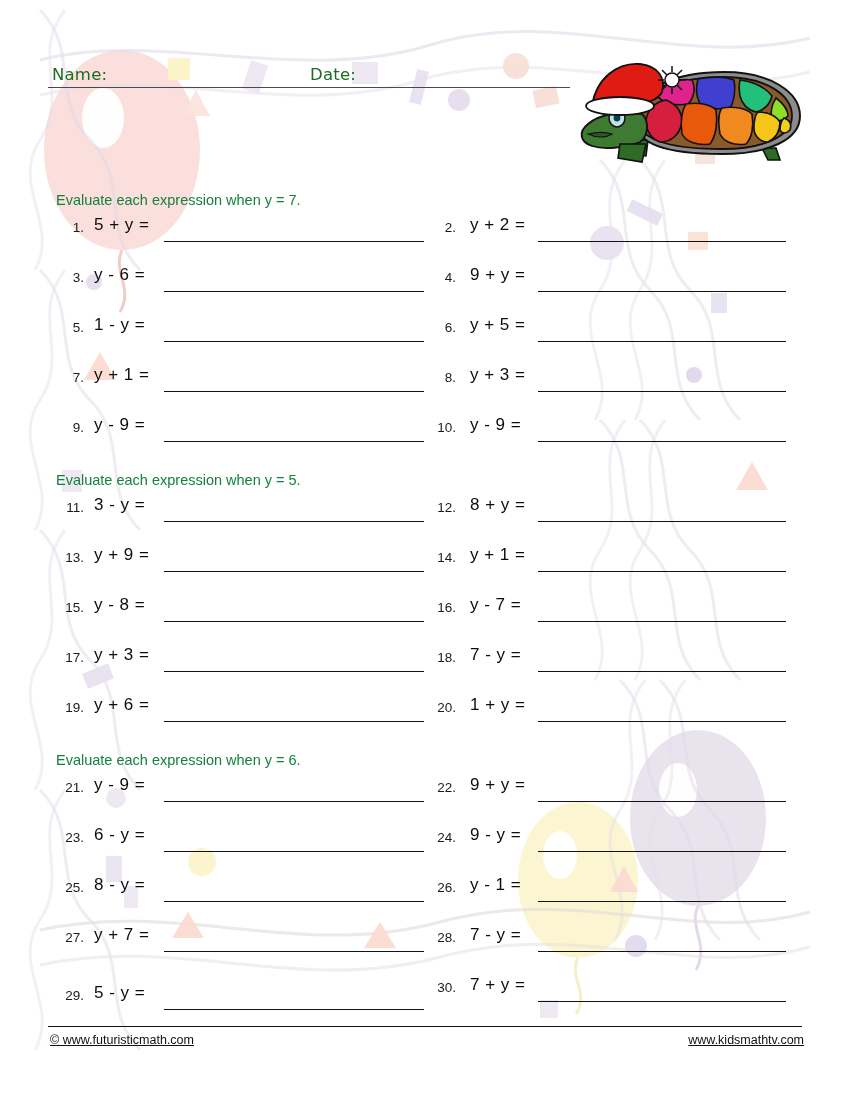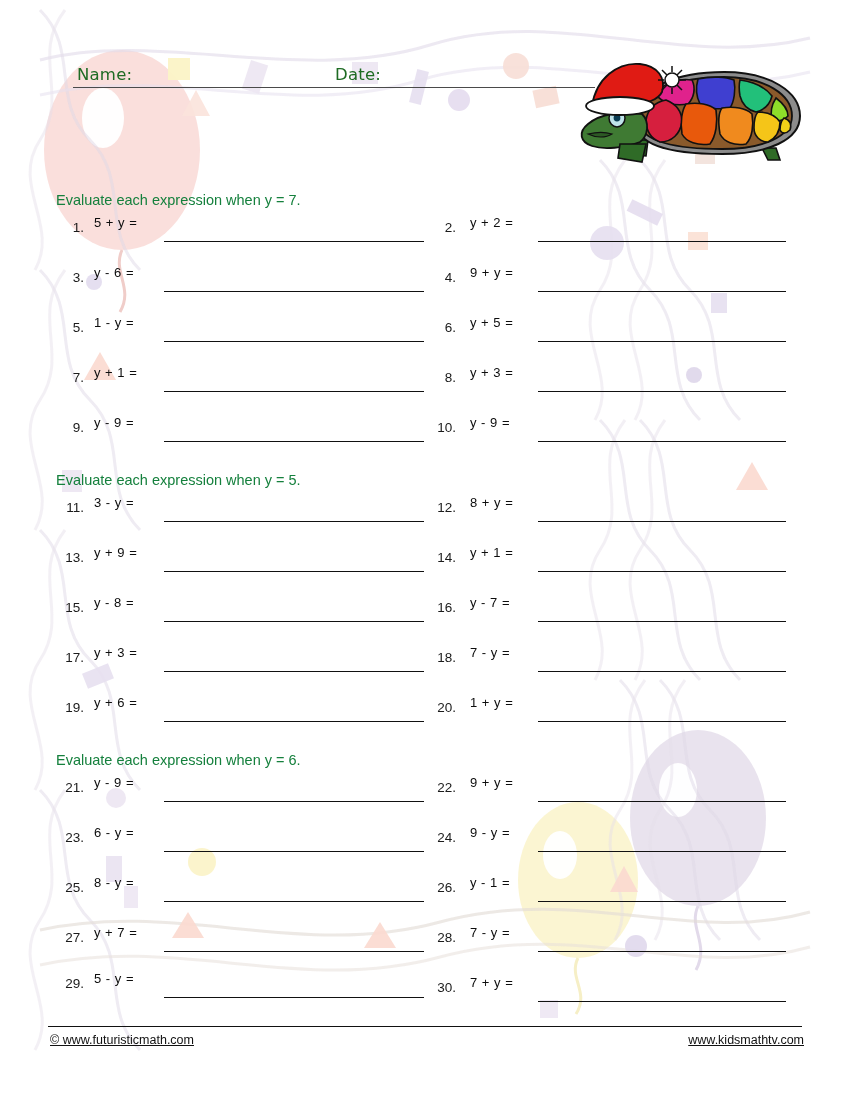--- a/index.html
+++ b/index.html
@@ -34,21 +34,20 @@
   }
 
   
   .hdr-row {
     position: absolute;
     left: 48px;
     width: 522px;
     height: 34px;
     border-bottom: 1px solid #4a4a4a;
     box-sizing: border-box;
-    margin-left: 25px;
   }
   .hdr-label {
     position: absolute;
     bottom: 3px;
     font-family: "DejaVu Sans", sans-serif;
     font-size: 16.5px;
     color: #1e6b23;
     letter-spacing: 0.2px;
     white-space: nowrap;
   }
@@ -109,21 +108,21 @@
     top: 6px;
     width: 28px;
     text-align: right;
     font-size: 13.5px;
     color: #1b1b1b;
   }
   .prob-expr {
     position: absolute;
     left: 38px;
     top: 1px;
-    font-size: 13px;
+    font-size: 17px;
     color: #0d0d0d;
     white-space: nowrap;
     letter-spacing: 0.5px;
   }
   .prob-line {
     position: absolute;
     left: 108px;
     right: 4px;
     top: 27px;
     border-bottom: 1px solid #111;
@@ -438,21 +437,21 @@
         <span class="prob-num">27.</span>
         <span class="prob-expr">y + 7 =</span>
         <span class="prob-line"></span>
       </div>
       <div class="prob right" style="top:172px">
         <span class="prob-num">28.</span>
         <span class="prob-expr">7 - y =</span>
         <span class="prob-line"></span>
       </div>
 
-      <div class="prob left" style="top:218px">
+      <div class="prob left" style="top:230px">
         <span class="prob-num">29.</span>
         <span class="prob-expr">5 - y =</span>
         <span class="prob-line"></span>
       </div>
       <div class="prob right" style="top:222px">
         <span class="prob-num">30.</span>
         <span class="prob-expr">7 + y =</span>
         <span class="prob-line"></span>
       </div>
     </div>

